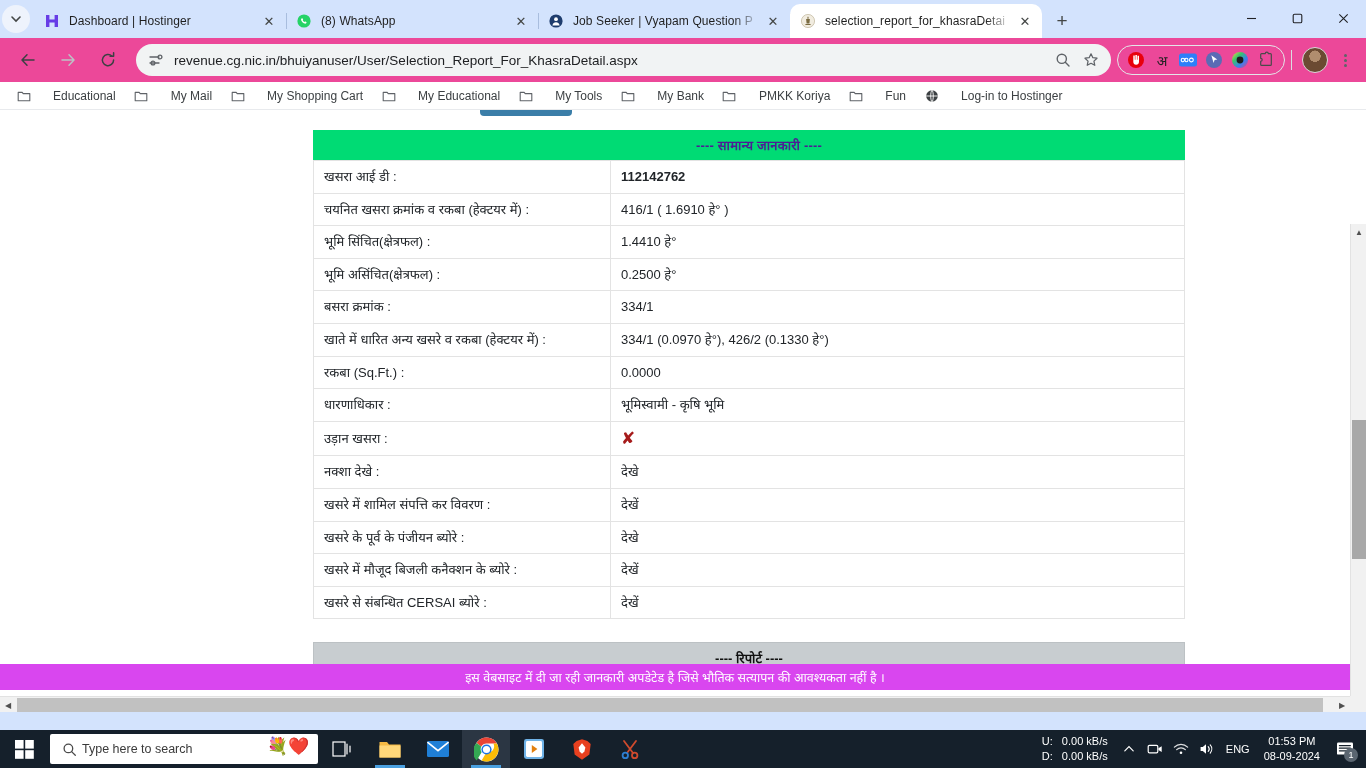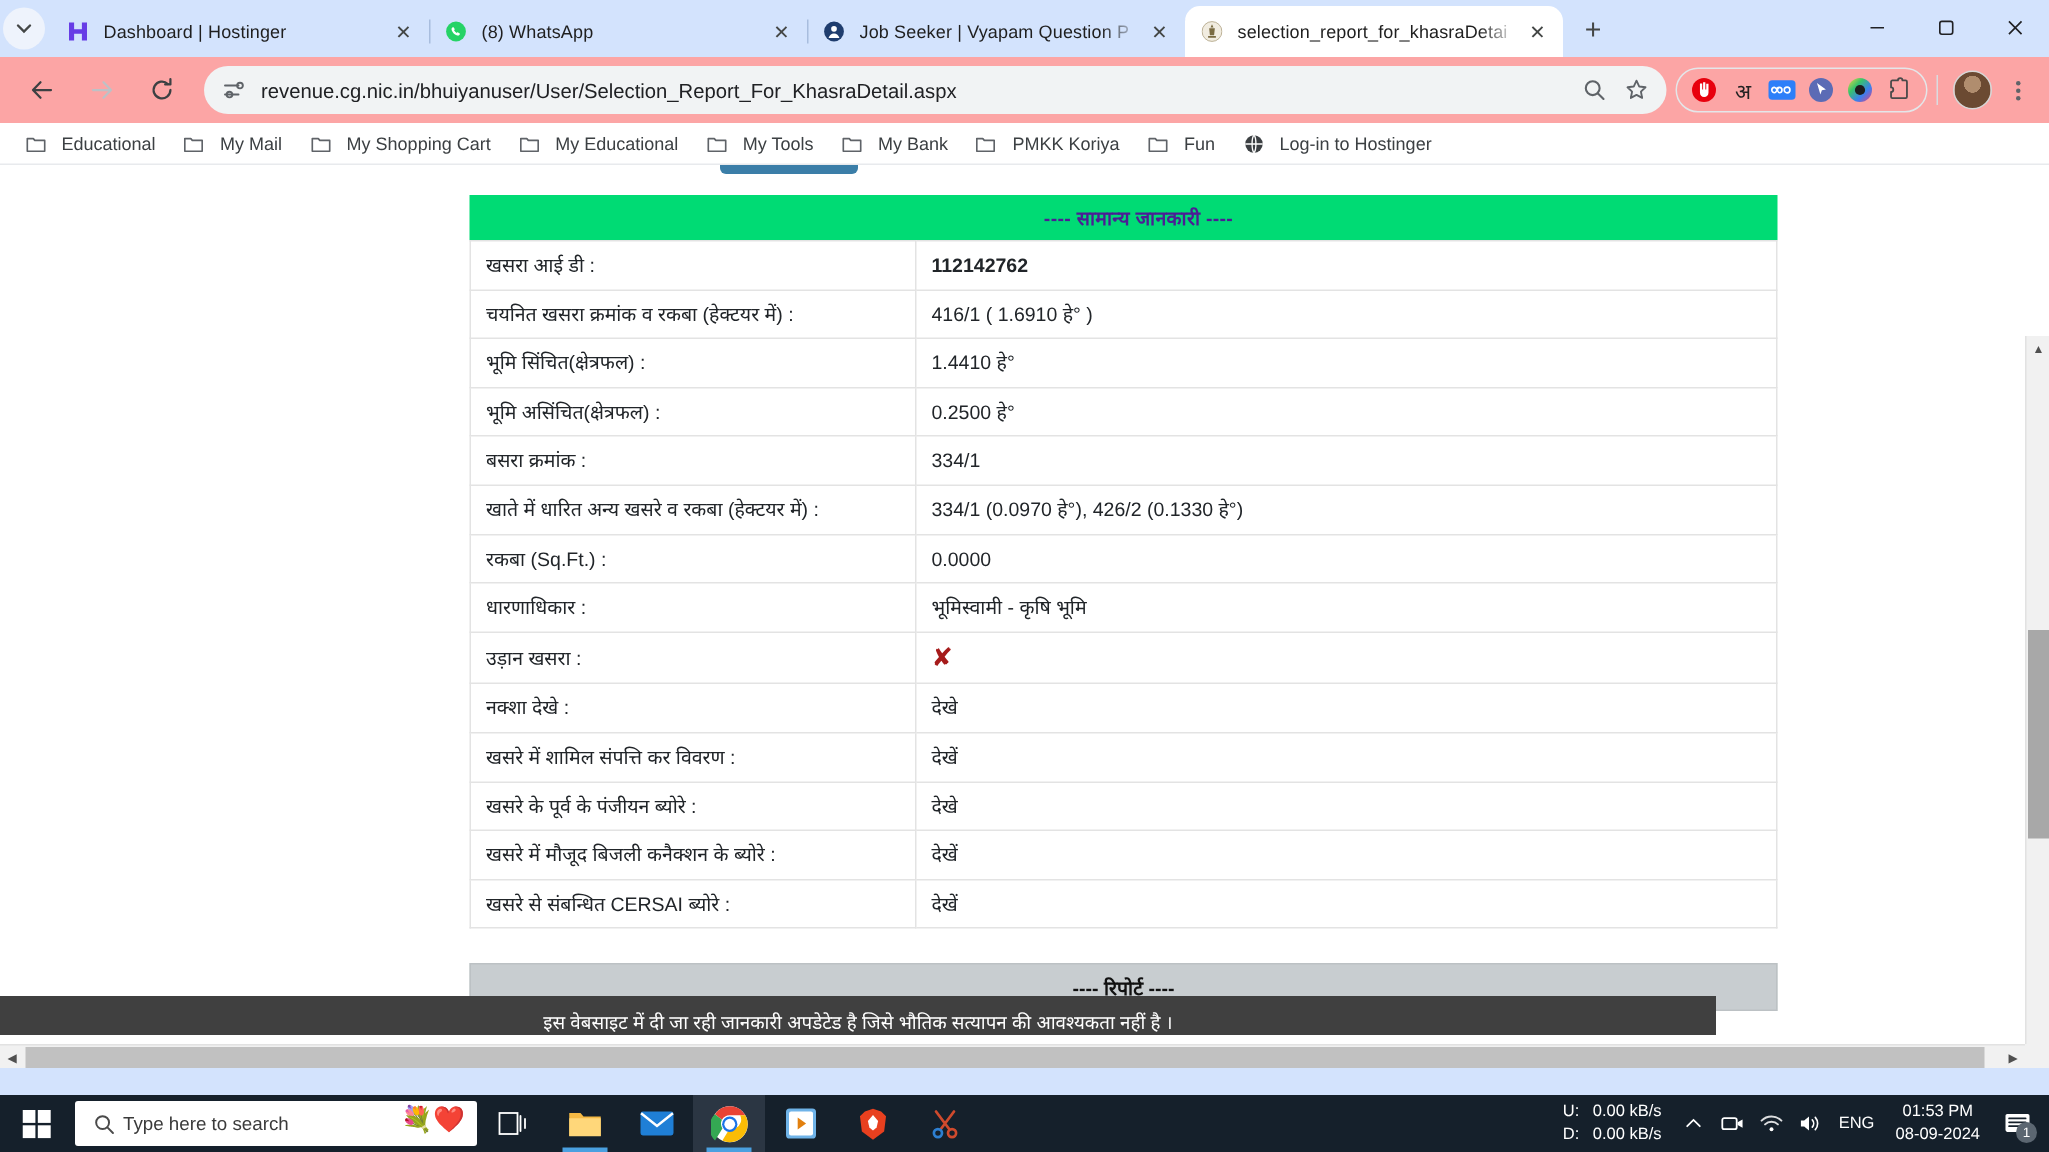--- a/index.html
+++ b/index.html
@@ -62,21 +62,21 @@
     position: absolute; right: 0; top: 0; height: 36px;
     display: flex; align-items: center;
   }
   .wincontrols div {
     width: 46px; height: 34px; display: flex; align-items: center; justify-content: center;
     color: #202124; cursor: pointer;
   }
 
   
   .toolbar {
-    height: 44px; background: #fca5a5; display: flex; align-items: center;
+    height: 44px; background: #ec4899; display: flex; align-items: center;
     padding: 0 8px;
   }
   .navbtn {
     width: 30px; height: 30px; margin: 0 5px; border-radius: 50%;
     display: flex; align-items: center; justify-content: center;
     color: #5f6368; cursor: pointer; flex: 0 0 auto;
   }
   .navbtn.disabled { color: #bdc1c6; }
   .omnibox {
     flex: 1 1 auto; height: 32px; background: #f1f3f4; border-radius: 16px;
@@ -108,21 +108,21 @@
   }
   .kebab i { width: 3px; height: 3px; border-radius: 50%; background: #5f6368; display:block; }
   .tbdiv { width: 1px; height: 20px; background: #dadce0; margin: 0 6px; flex: 0 0 auto; }
 
   
   .bookmarks {
     height: 28px; background: #ffffff; display: flex; align-items: center;
     padding: 0 8px; gap: 2px; border-bottom: 1px solid #e8eaed;
   }
   .bm {
-    display: flex; align-items: center; gap: 10px; padding: 3px 8px;
+    display: flex; align-items: center; gap: 22px; padding: 3px 8px;
     border-radius: 4px; font-size: 12px; color: #3c4043; white-space: nowrap; cursor: pointer;
   }
   .bm .bmi { width: 15px; height: 15px; flex: 0 0 auto; display:flex; align-items:center; justify-content:center;}
 
   
   .viewport {
     position: relative; width: 1366px; height: 602px;
     background: #ffffff; overflow: hidden;
   }
   .page {
@@ -156,22 +156,22 @@
     font-size: 13px; font-weight: bold; color: #111;
     border: 1px solid #bcc1c4;
   }
   .watermark {
     position: absolute; left: 313px; top: 660px; width: 872px;
     font-size: 12px; color: #2f5e86; opacity: .85;
   }
 
   
   .notice {
-    position: absolute; left: 0; bottom: 0; width: 1144px; height: 26px;
-    background: #404040; color: #ffffff; display: flex; align-items: flex-end;
+    position: absolute; left: 0; bottom: 0; width: 1350px; height: 26px;
+    background: #d946ef; color: #ffffff; display: flex; align-items: center;
     justify-content: center; font-size: 12.5px; z-index: 5;
   }
 
   
   .vscroll {
     position: absolute; right: 0; top: 114px; width: 16px; height: 594px;
     background: #f1f1f1; border-left: 1px solid #e2e2e2;
   }
   .vscroll .arrow {
     position: absolute; left: 0; width: 16px; height: 17px;

